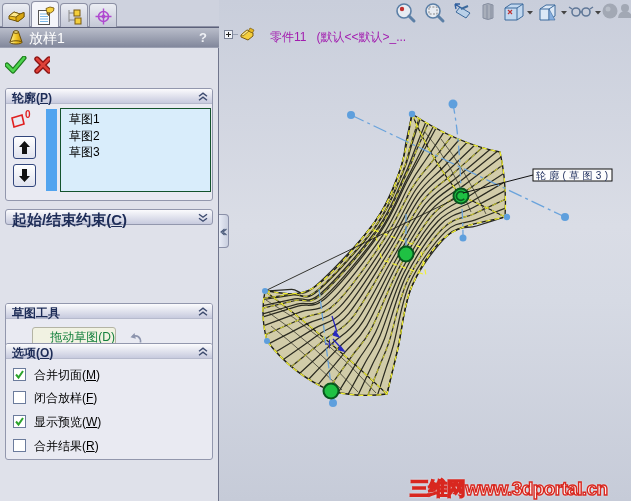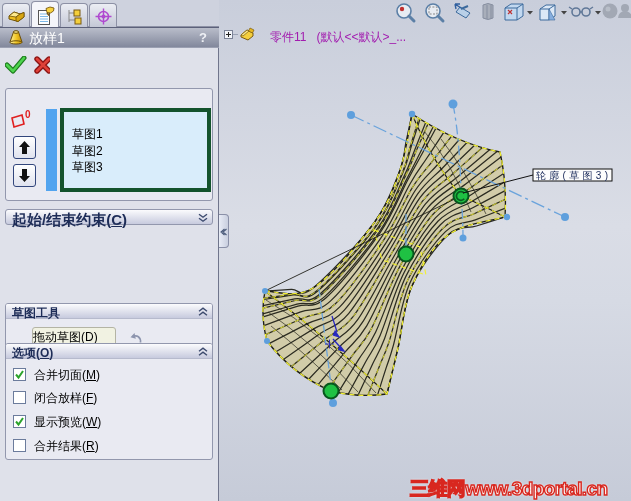--- a/index.html
+++ b/index.html
@@ -219,53 +219,59 @@
       <span class="q">?</span>
 </div>
 <svg width="45" height="18" viewBox="0 0 45 18" style="position:absolute;left:5px;top:56px">
       <path d="M2,9 l6,6 11,-13" fill="none" stroke="#1d7c1d" stroke-width="5" stroke-linecap="round" stroke-linejoin="round"></path>
       <path d="M2,9 l6,6 11,-13" fill="none" stroke="#4ed44e" stroke-width="2.6" stroke-linecap="round" stroke-linejoin="round"></path>
       <path d="M32,3 l12,12 M44,3 l-12,12" stroke="#8c1414" stroke-width="5.4" stroke-linecap="round"></path>
       <path d="M32,3 l12,12 M44,3 l-12,12" stroke="#e04038" stroke-width="2.6" stroke-linecap="round"></path>
     </svg>
 
 <div class="grp" style="top:88px;height:113px">
+ <div class="ghd">
+        <span>轮廓(<u>P</u>)</span>
+        <svg class="chv" width="10" height="10" viewBox="0 0 10 10">
+          <path d="M1,4.2 L5,1.2 L9,4.2 M1,8.2 L5,5.2 L9,8.2" fill="none" stroke="#3c4a6e" stroke-width="1.4"></path>
+        </svg>
+      </div>
  <svg width="26" height="20" viewBox="0 0 26 20" style="position:absolute;left:3px;top:21px">
         <path d="M3,8 L13,5 L15,14 L5,17 Z" fill="none" stroke="#e02020" stroke-width="1.6"></path>
         <text x="16" y="8" font-size="10" fill="#e02020" font-weight="bold">0</text>
       </svg>
  <div style="position:absolute;left:7px;top:47px;width:23px;height:23px;background:linear-gradient(#ffffff,#dfe2ee);border:1px solid #32467c;border-radius:3px">
         <svg width="13" height="15" viewBox="0 0 13 15" style="position:absolute;left:4px;top:3px">
           <path d="M6.5,1 L12,7 H9 V14 H4 V7 H1 Z" fill="#111"></path>
         </svg>
       </div>
  <div style="position:absolute;left:7px;top:75px;width:23px;height:23px;background:linear-gradient(#ffffff,#dfe2ee);border:1px solid #32467c;border-radius:3px">
         <svg width="13" height="15" viewBox="0 0 13 15" style="position:absolute;left:4px;top:3px">
           <path d="M6.5,14 L12,8 H9 V1 H4 V8 H1 Z" fill="#111"></path>
         </svg>
       </div>
  <div style="position:absolute;left:40px;top:20px;width:11px;height:82px;background:#52a4ef"></div>
- <div style="position:absolute;left:54px;top:19px;width:151px;height:84px;background:#d9edfb;border:4px solid #14532d;font-size:12px;color:#000;padding:14px 0 0 8px;line-height:16.5px">草图1<br>草图2<br>草图3</div>
+ <div style="position:absolute;left:54px;top:19px;width:151px;height:84px;background:#d9edfb;border:1px solid #14532d;font-size:12px;color:#000;padding:2px 0 0 8px;line-height:16.5px">草图1<br>草图2<br>草图3</div>
 </div>
 
 <div class="hdr" style="top:209px">
       <span>起始/结束约束(<u>C</u>)</span>
       <svg class="chv" width="10" height="10" viewBox="0 0 10 10">
         <path d="M1,1.2 L5,4.2 L9,1.2 M1,5.2 L5,8.2 L9,5.2" fill="none" stroke="#3c4a6e" stroke-width="1.4"></path>
       </svg>
     </div>
 
 <div class="grp" style="top:303px;height:51px">
  <div class="ghd">
         <span>草图工具</span>
         <svg class="chv" width="10" height="10" viewBox="0 0 10 10">
           <path d="M1,4.2 L5,1.2 L9,4.2 M1,8.2 L5,5.2 L9,8.2" fill="none" stroke="#3c4a6e" stroke-width="1.4"></path>
         </svg>
       </div>
- <div style="position:absolute;left:26px;top:23px;width:84px;height:21px;background:#f1f2e2;border:1px solid #b4b4a4;border-radius:3px;font-size:12px;color:#000000;text-align:left;line-height:19px">拖动草图(D)</div>
+ <div style="position:absolute;left:26px;top:23px;width:84px;height:21px;background:#f1f2e2;border:1px solid #b4b4a4;border-radius:3px;font-size:12px;color:#15803d;text-align:right;line-height:19px">拖动草图(D)</div>
  <svg width="15" height="12" viewBox="0 0 15 12" style="position:absolute;left:122px;top:28px">
         <path d="M12.5,10.5 C13,5 9,2.5 4.5,4.5" fill="none" stroke="#8d95ae" stroke-width="1.7"></path>
         <path d="M6.5,1 L2.5,5.2 L7.8,6.8 Z" fill="#8d95ae"></path>
       </svg>
 </div>
 
 <div class="grp" style="top:343px;height:117px">
  <div class="ghd">
         <span>选项(<u>O</u>)</span>
         <svg class="chv" width="10" height="10" viewBox="0 0 10 10">

